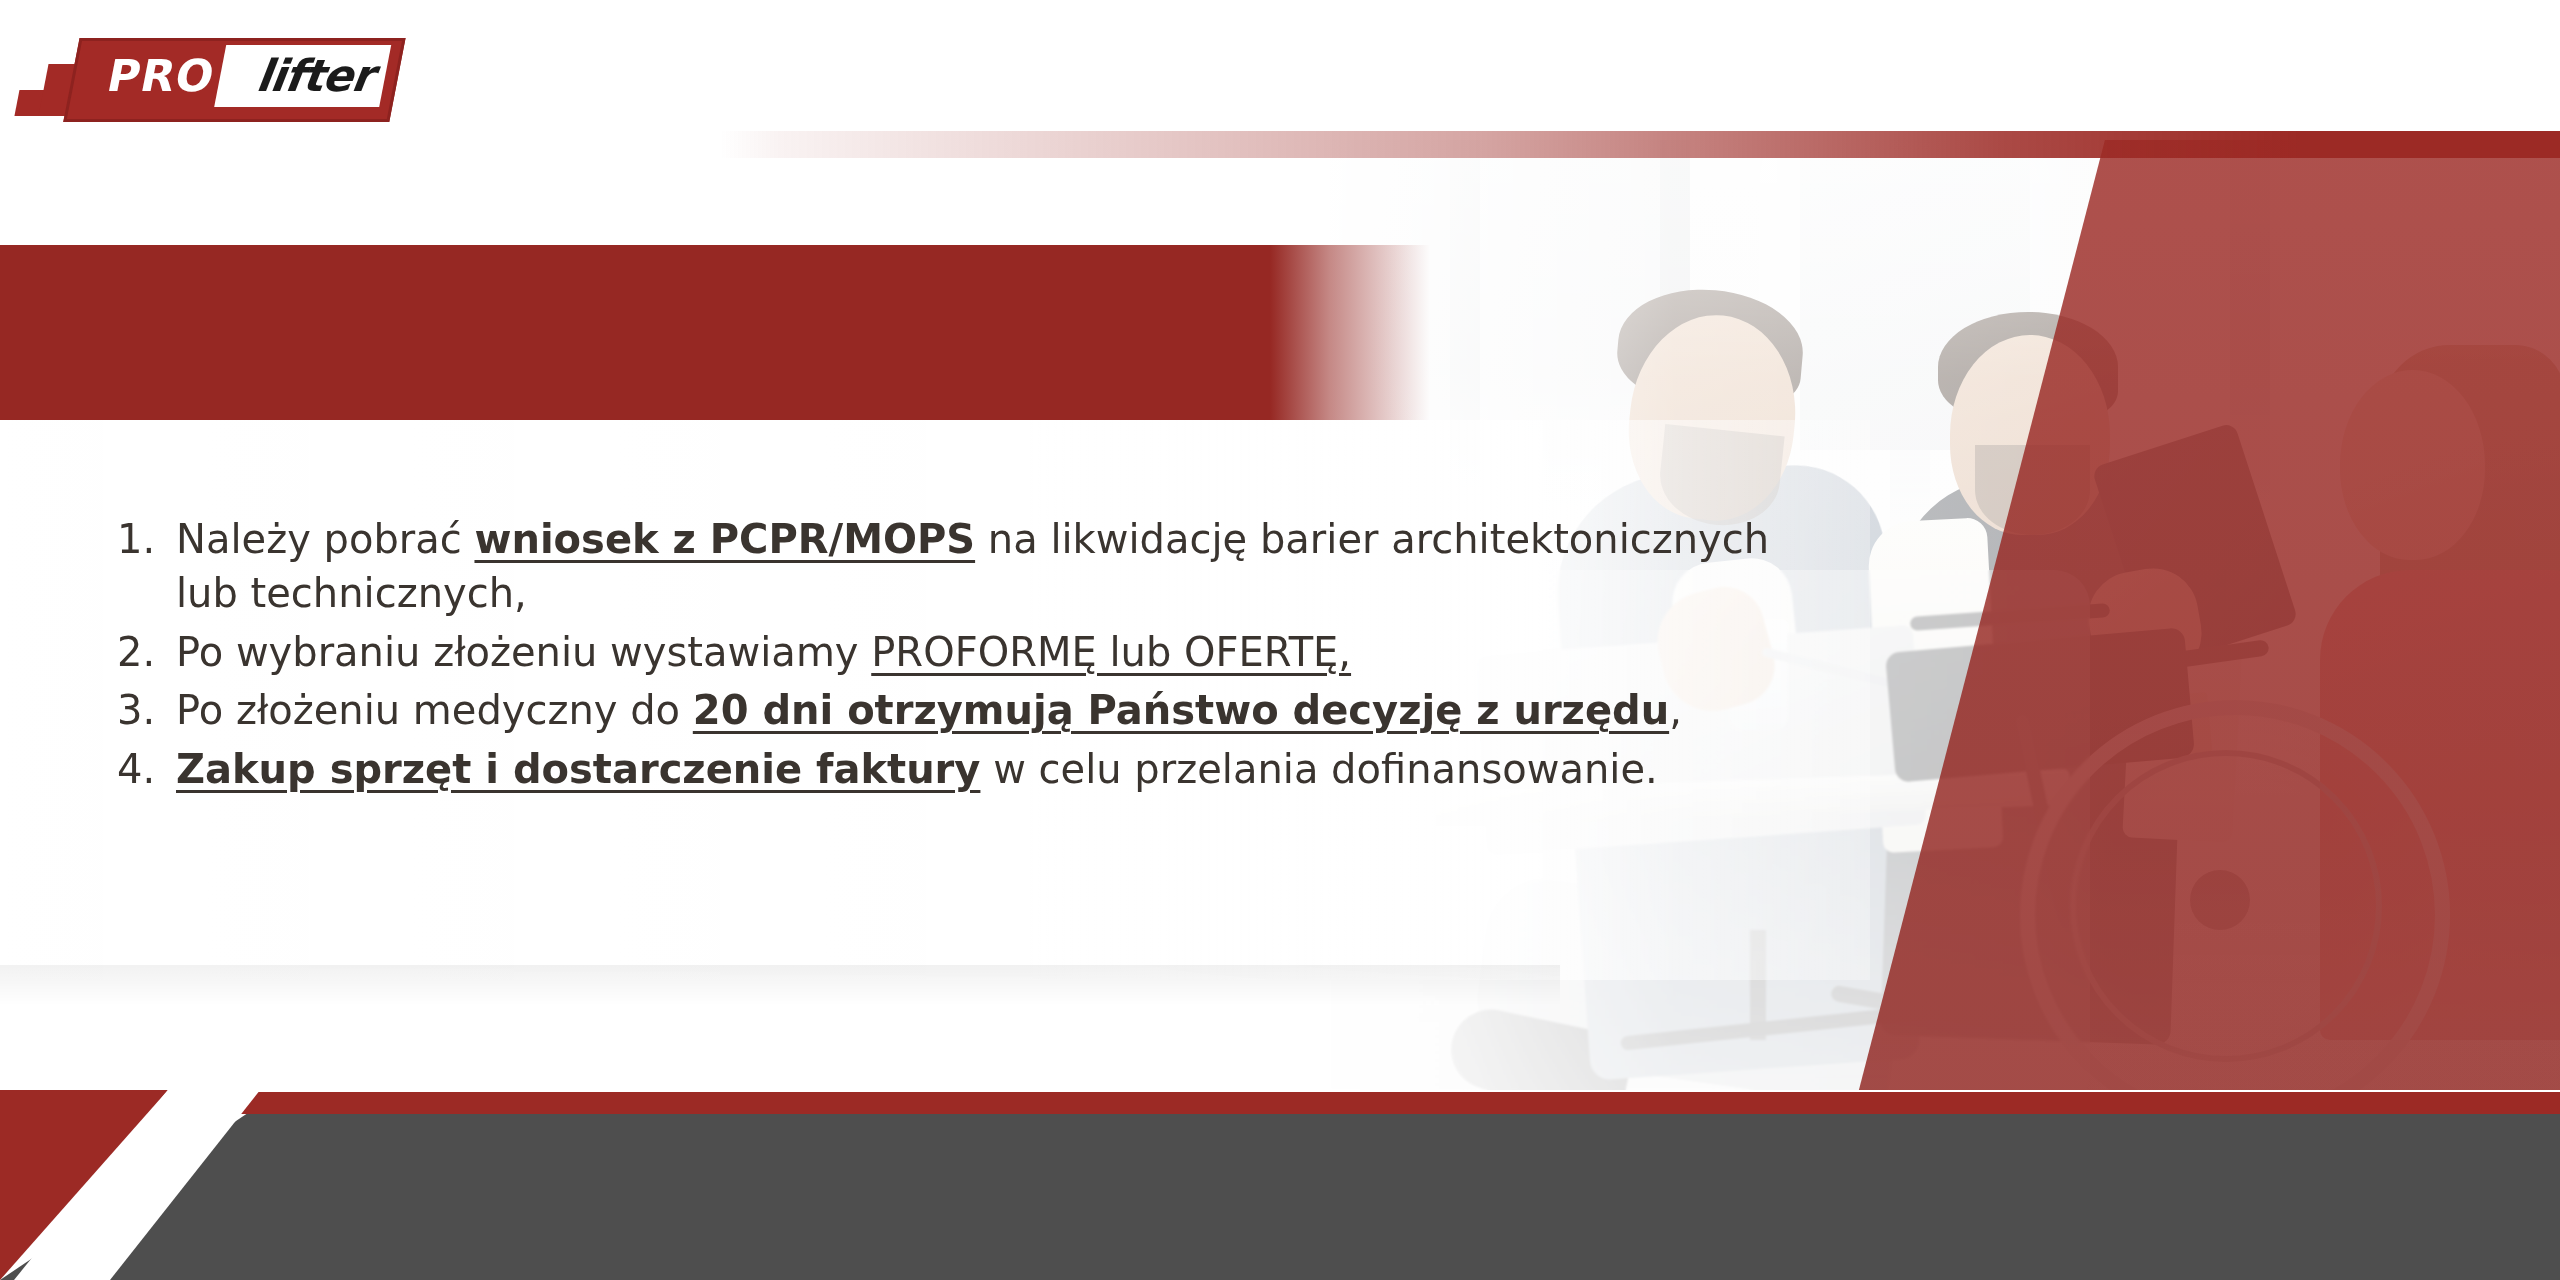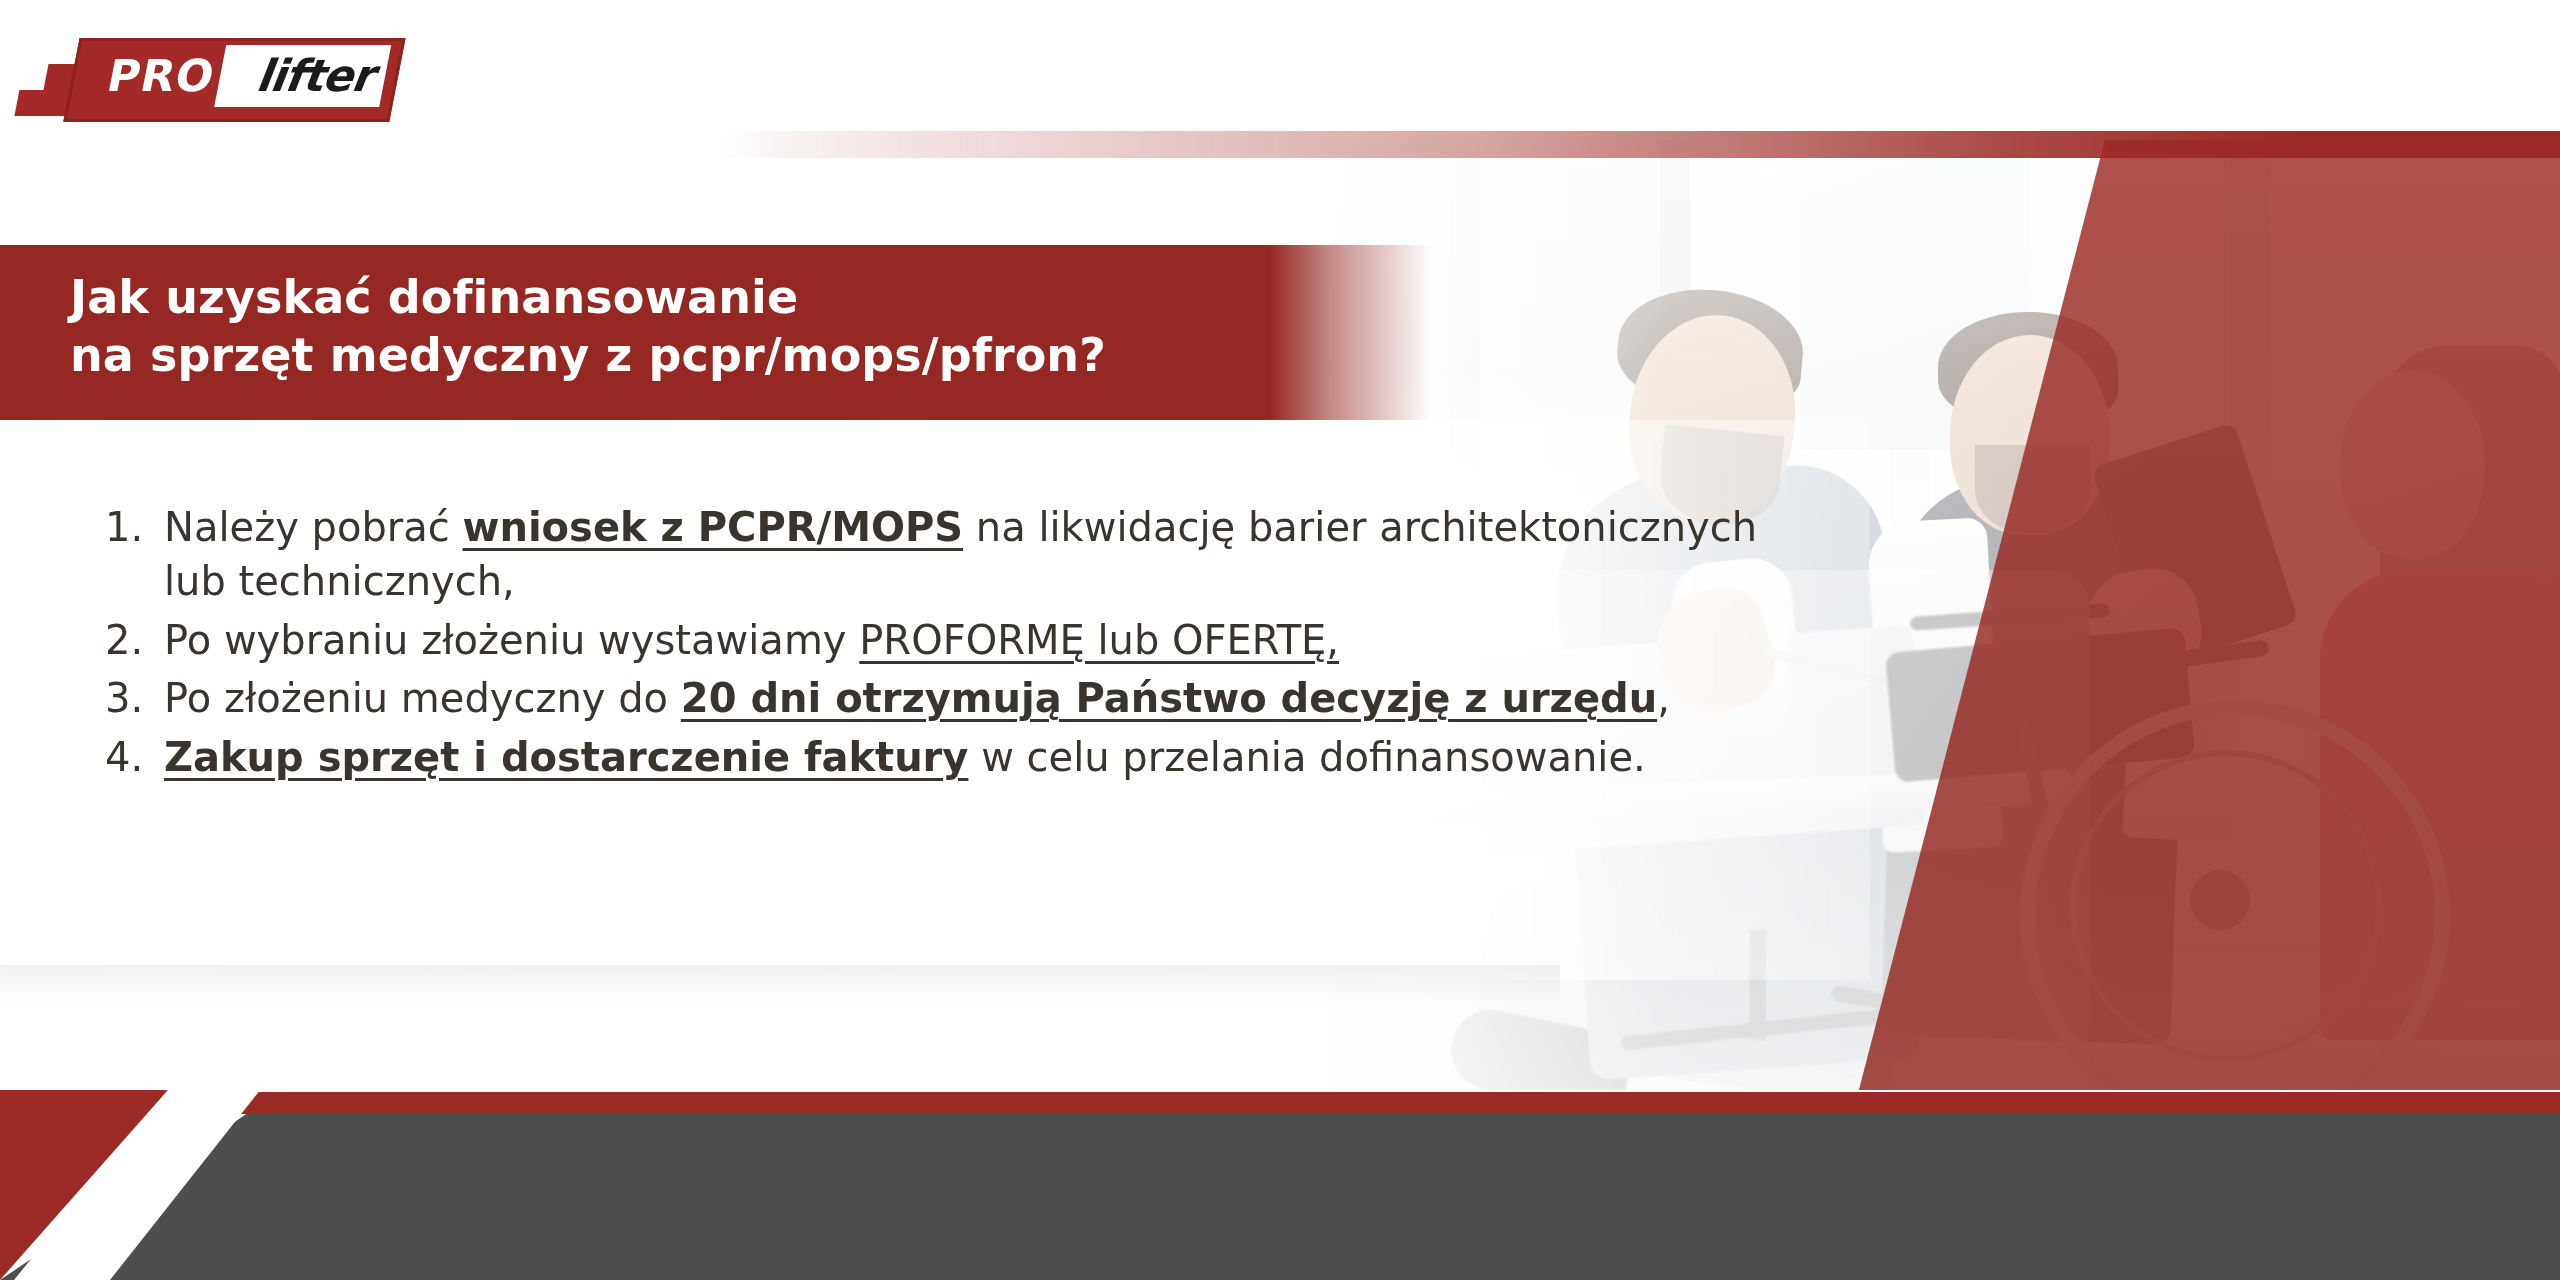--- a/index.html
+++ b/index.html
@@ -319,21 +319,21 @@
         rgba(255,255,255,.30) 100%);
   }
   .content-card-shadow{
     position:absolute; left:0; top:965px; width:1560px; height:40px;
     background: linear-gradient(180deg, rgba(0,0,0,.055), rgba(0,0,0,0));
   }
 
   ol.steps{
     position:absolute;
     left:96px; top:500px;
-    margin:0; padding:0 0 0 60px;
+    margin:12px; padding:0 0 0 60px;
     width:1640px;
     list-style: decimal;
     color:#3a342f;
     font-family:"DejaVu Sans", sans-serif;
     font-size:40px;
     line-height:1.36;
   }
   ol.steps > li{
     margin:0 0 4px 0;
     padding-left:8px;
@@ -479,22 +479,20 @@
       <div class="logo-step2"></div>
       <div class="logo-step1"></div>
       <div class="logo-red"></div>
       <div class="logo-white"></div>
     </div>
     <div class="logo-pro">PRO</div>
     <div class="logo-lifter">lifter</div>
   </div>
 
   <div class="banner"></div>
-  <div class="banner-title">Jak uzyskać dofinansowanie
-na sprzęt medyczny z pcpr/mops/pfron?</div>
 
   <div class="content-card"></div>
   <div class="content-card-shadow"></div>
 
   <ol class="steps">
     <li>
       <span>Należy pobrać </span><span class="u b">wniosek z PCPR/MOPS</span><span> na likwidację barier architektonicznych lub technicznych,</span>
     </li>
     <li>
       <span>Po wybraniu złożeniu wystawiamy </span><span class="u">PROFORMĘ lub OFERTĘ,</span><span></span>

